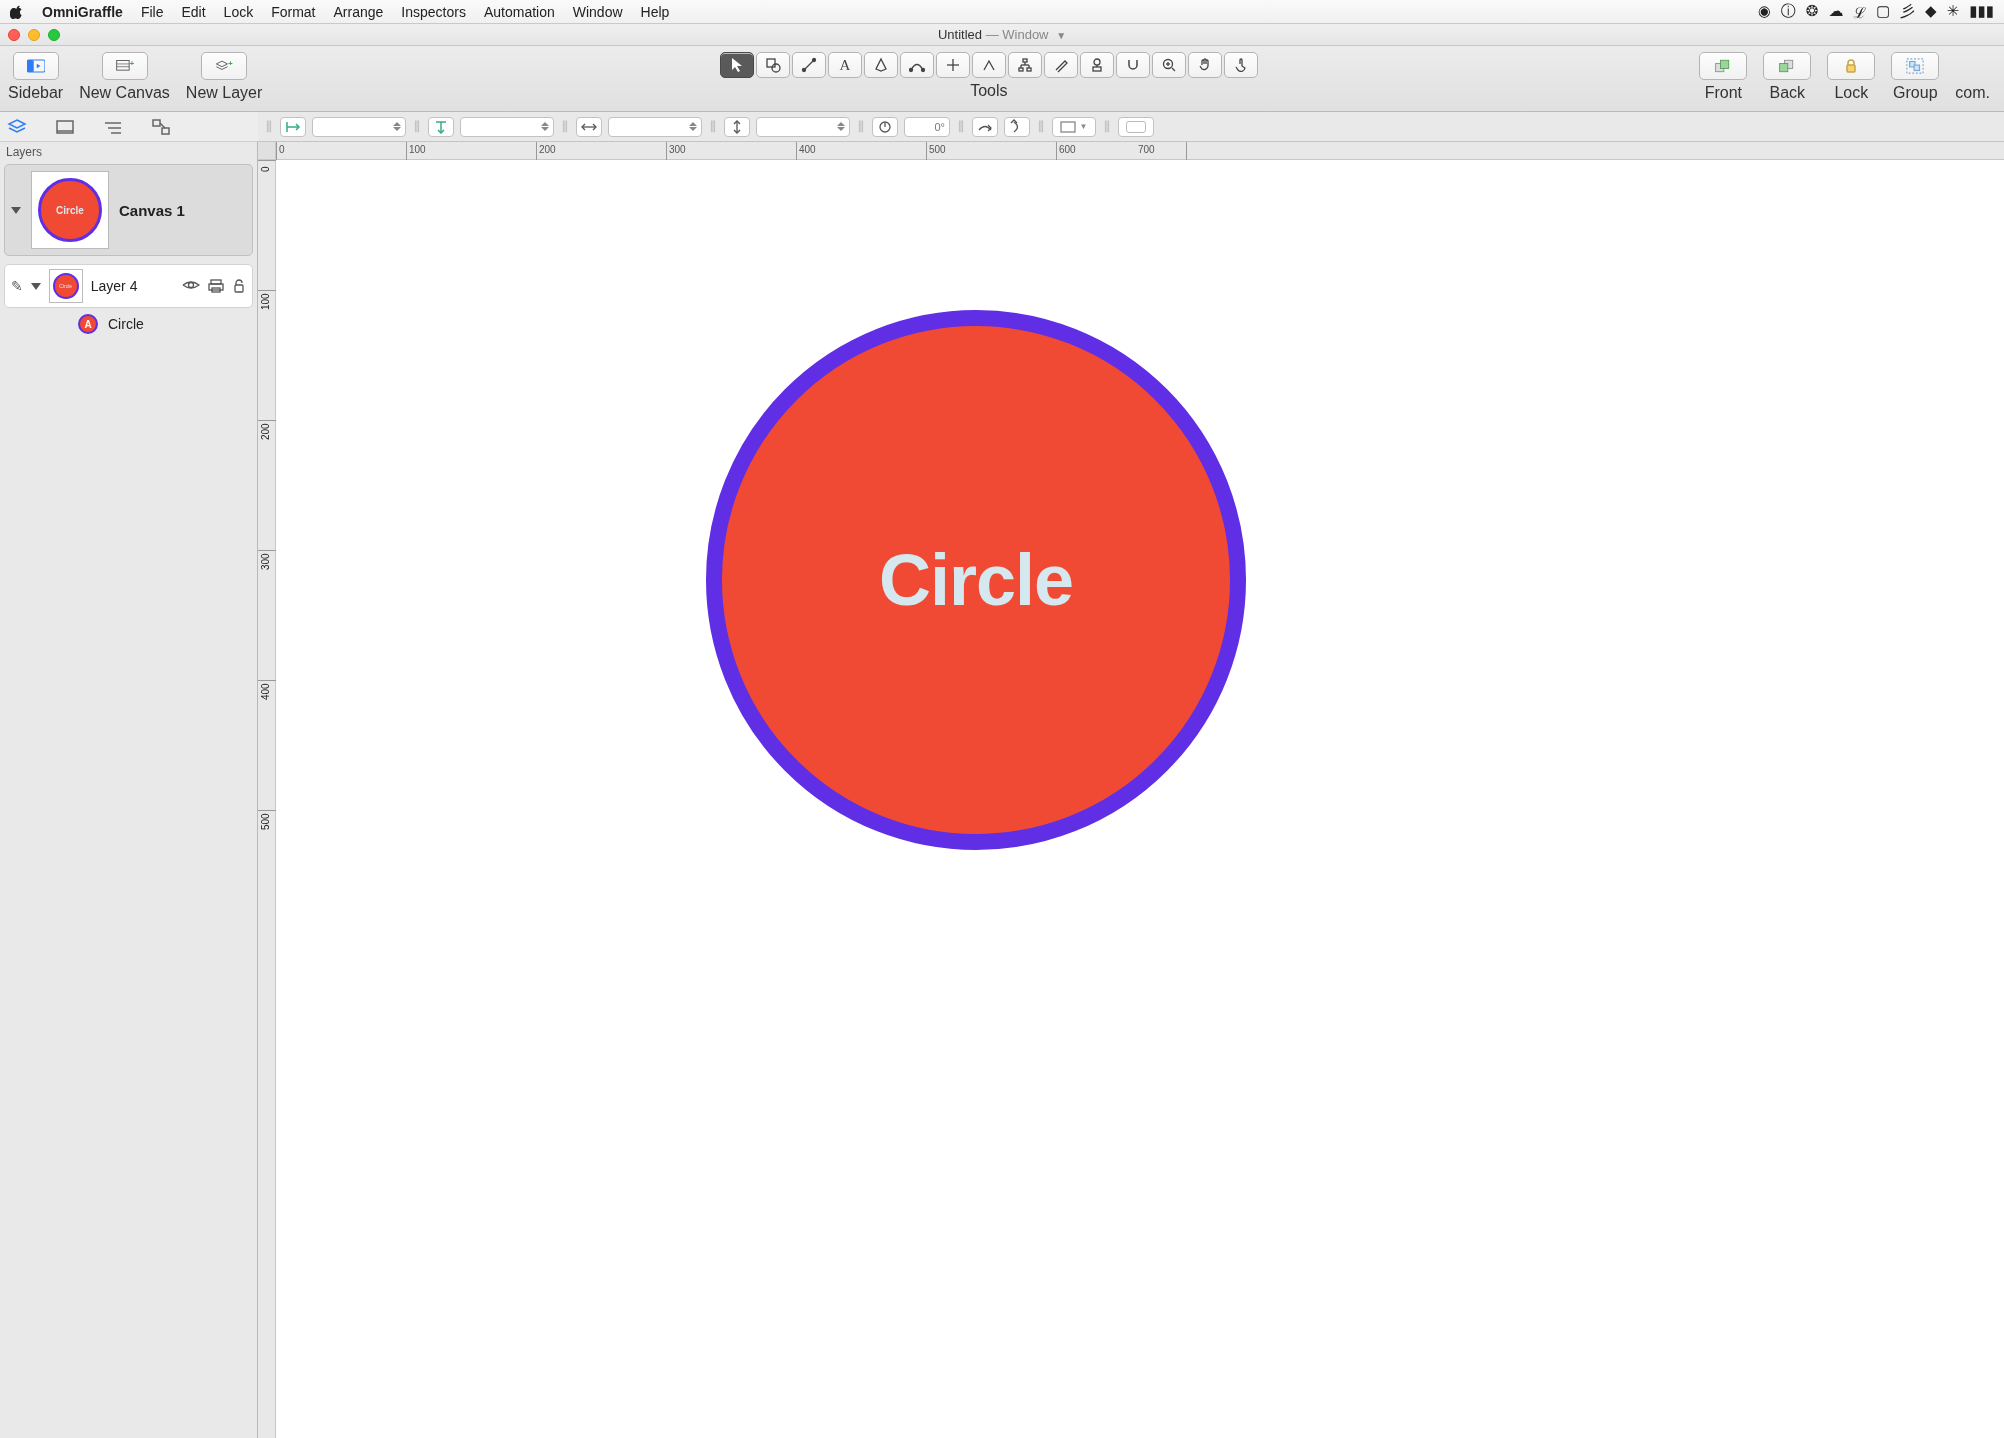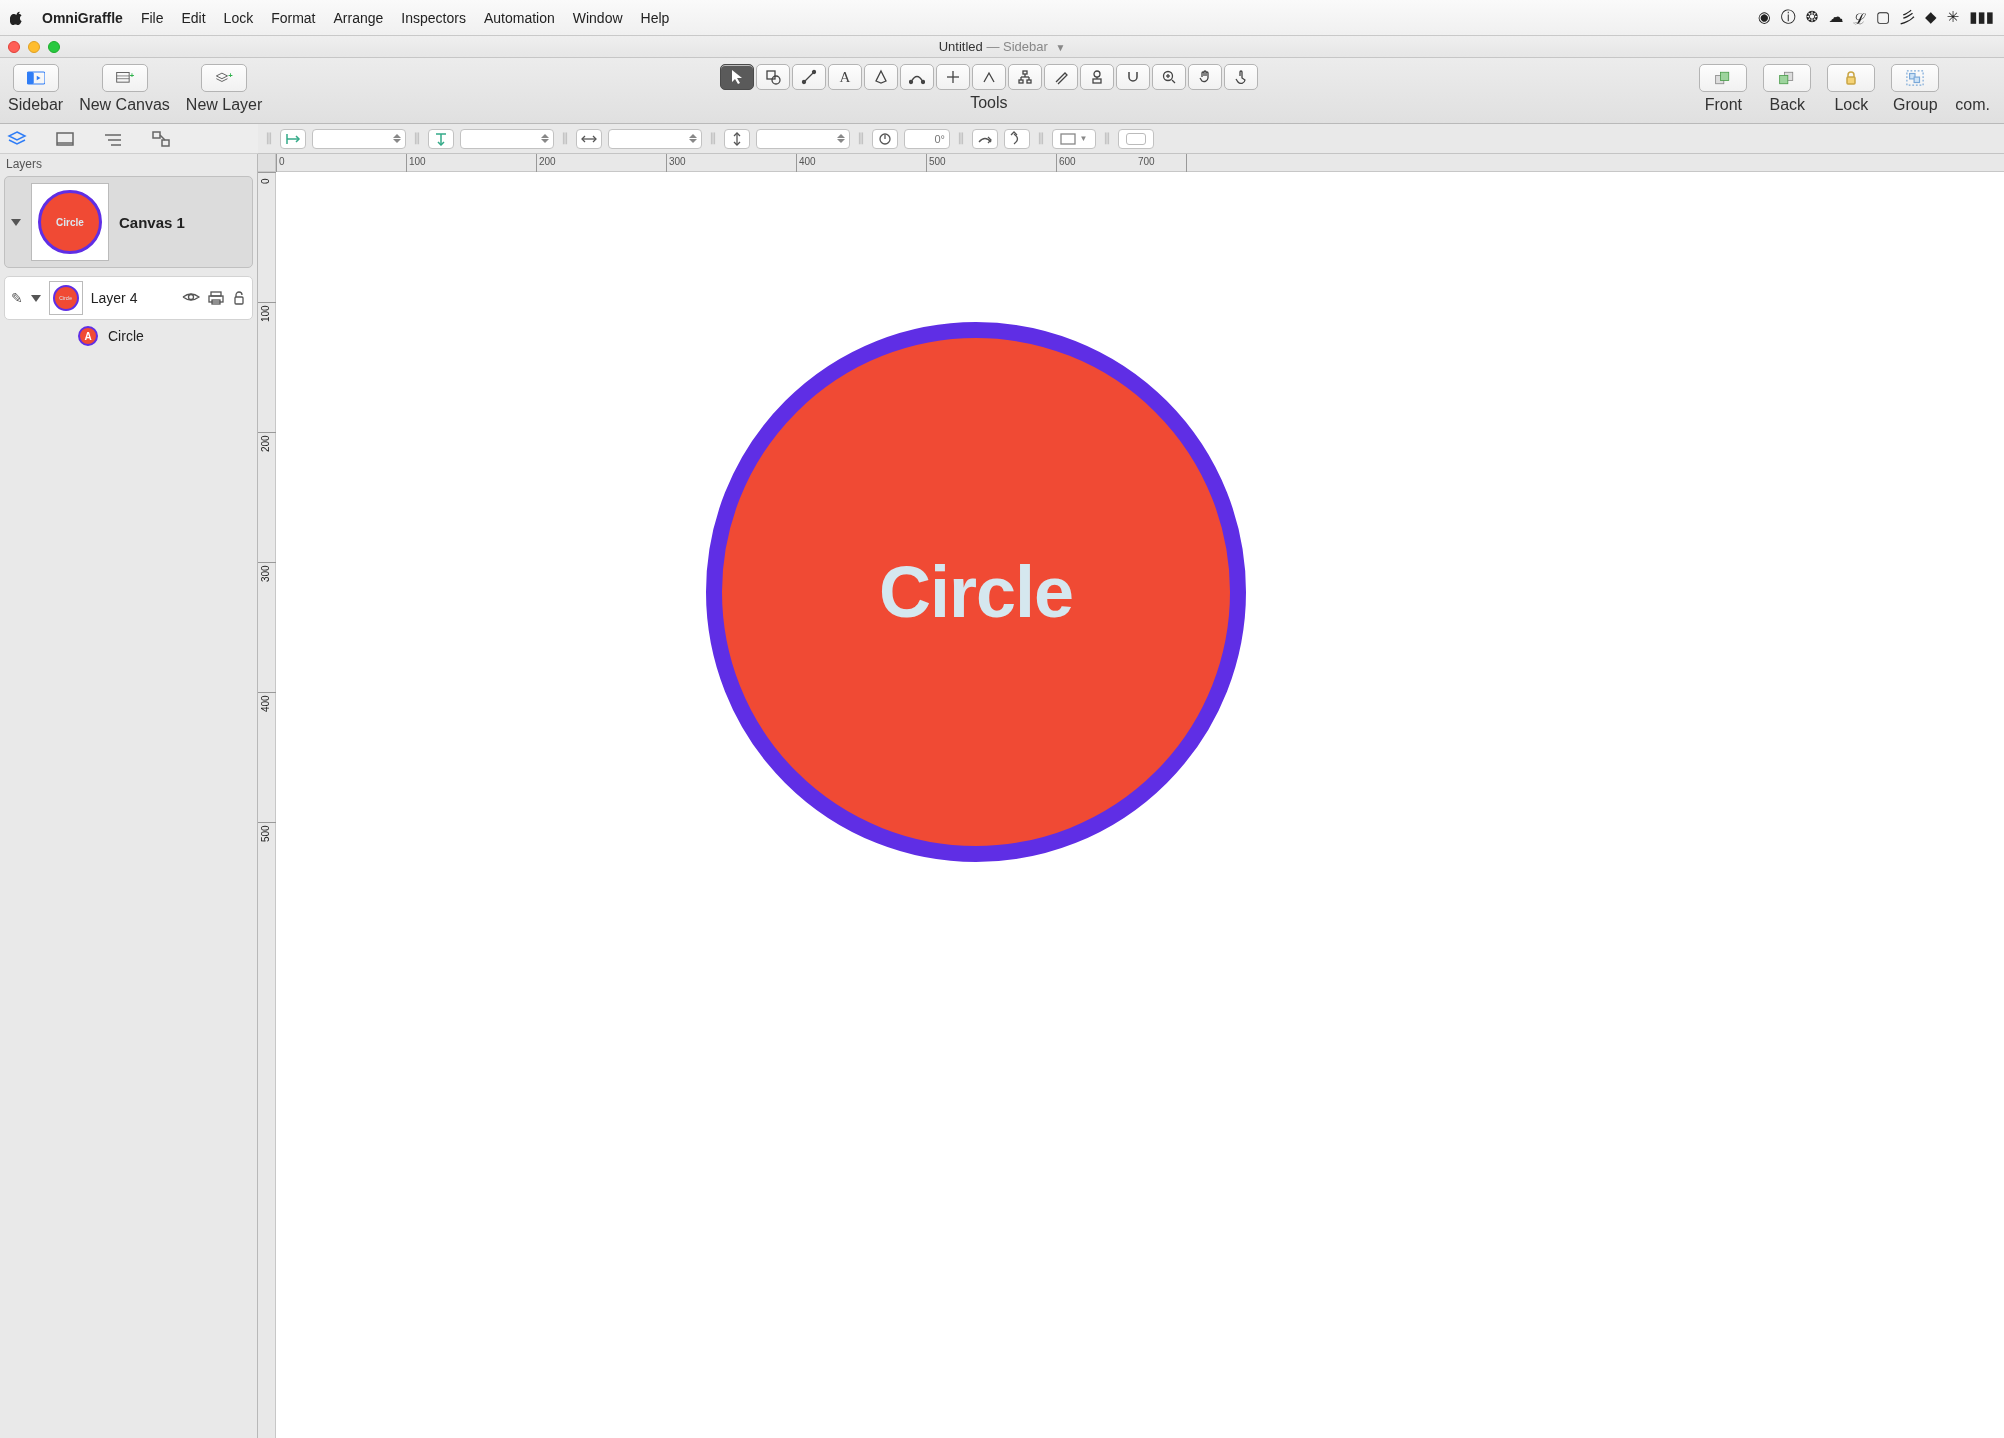--- a/index.html
+++ b/index.html
@@ -1,19 +1,19 @@
 <!DOCTYPE html>
 <html><head>
 <meta charset="utf-8">
 <style>
 * { box-sizing: border-box; margin: 0; padding: 0; font-family: -apple-system, "Helvetica Neue", Arial, sans-serif; }
 body { background: #ececec; font-size: 13px; color: #222; user-select: none; overflow: hidden; }
 
 
-.menubar { height: 36px; background: linear-gradient(#fafafa,#f0f0f0); border-bottom: 1px solid #c9c9c9; display: flex; align-items: center; padding: 4px 10px; gap: 18px; font-size: 14px; }
+.menubar { height: 24px; background: linear-gradient(#fafafa,#f0f0f0); border-bottom: 1px solid #c9c9c9; display: flex; align-items: center; padding: 4px 10px; gap: 18px; font-size: 14px; }
 .menubar .appname { font-weight: 700; }
 .menubar .right { margin-left: auto; display: flex; gap: 10px; font-size: 15px; }
 
 
 .titlebar { height: 22px; background: linear-gradient(#efefef,#e6e6e6); border-bottom: 1px solid #c6c6c6; display:flex; align-items:center; padding-left:8px; position:relative;}
 .traffic { display:flex; gap:8px; }
 .traffic span { width:12px; height:12px; border-radius:50%; display:inline-block; }
 .tr-close{background:#ff5f57;border:1px solid #e14038;}
 .tr-min{background:#ffbd2e;border:1px solid #dfa023;}
 .tr-max{background:#28c940;border:1px solid #1dad2c;}
@@ -121,21 +121,21 @@
 </div>
 
 <div class="titlebar">
   <div class="traffic">
     <span class="tr-close"></span>
     <span class="tr-min"></span>
     <span class="tr-max"></span>
   </div>
   <div class="title">
     <span>Untitled</span>
-    <span class="edited">— Sidebar</span>
+    <span class="edited">— Window</span>
     <span class="chev">▼</span>
   </div>
 </div>
 
 <div class="toolbar">
   <div class="tb-group">
     <div class="tb-btn">
       <span class="tb-icon">
           <svg width="24" height="16" viewBox="0 0 24 16">
             <rect x="0" y="0" width="24" height="16" rx="2" fill="none" stroke="#2f7df6" stroke-width="1.5"></rect>

